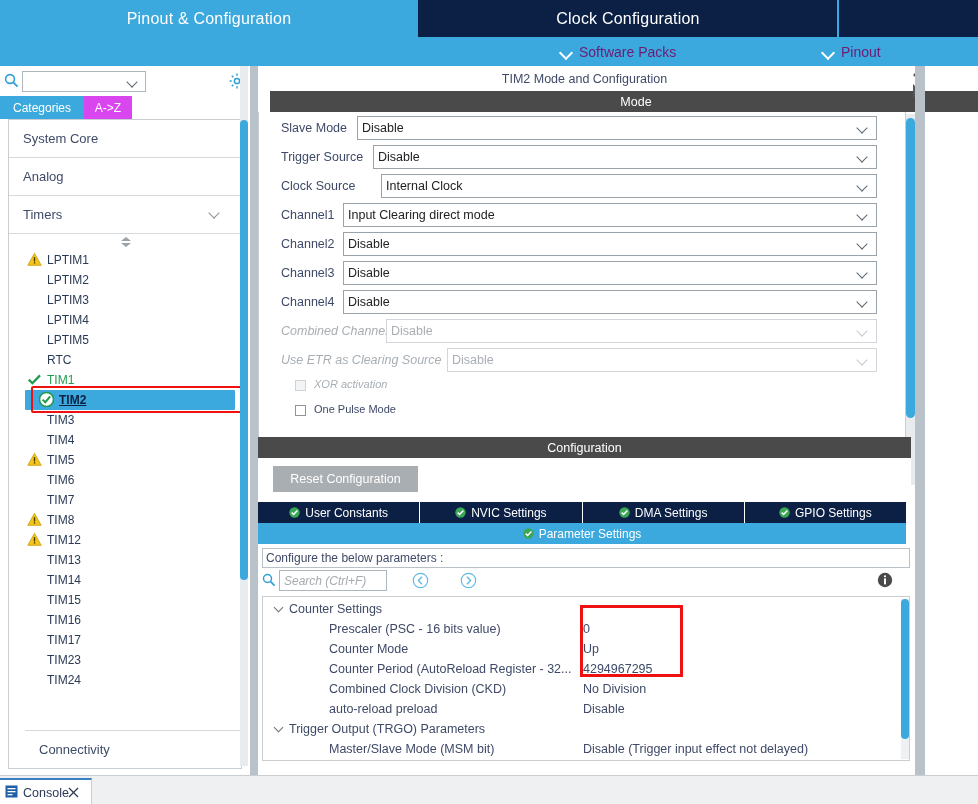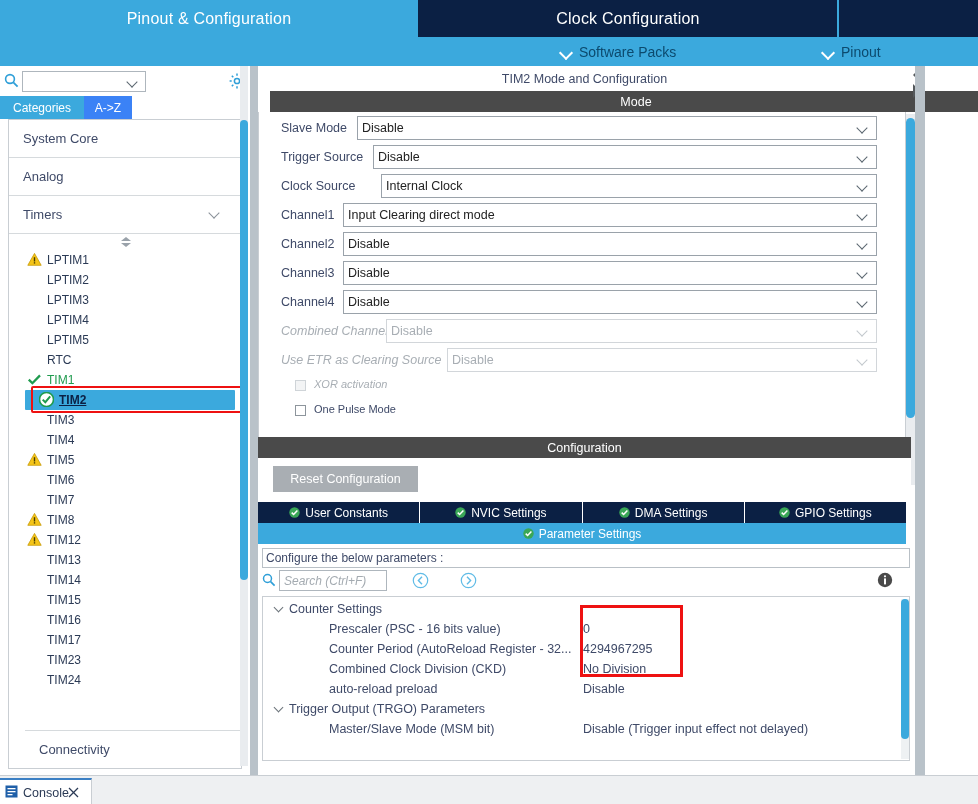--- a/index.html
+++ b/index.html
@@ -21,21 +21,21 @@
     color:#ffffff; font-size:16px; letter-spacing:.2px;
   }
   .toptab.t1 { left:0; width:418px; background:#3ba9dd; }
   .toptab.t2 { left:418px; width:420px; background:#0b2044; }
   .toptab.t3 { left:839px; width:139px; background:#0b2044; }
   .topdiv { position:absolute; top:0; left:837px; width:2px; height:37px; background:#3ba9dd; }
 
   .subbar { position:absolute; left:0; top:37px; width:978px; height:29px; background:#3ba9dd; }
   .subitem {
     position:absolute; top:0; height:29px; display:flex; align-items:center; gap:7px;
-    color:#0c4a6e; font-size:14px;
+    color:#701a75; font-size:14px;
   }
   .subitem.s1 { left:560px; }
   .subitem.s2 { left:822px; }
   .chev { display:inline-block; width:12px; height:12px; position:relative; }
   .chev::before{
     content:""; position:absolute; left:1px; top:2px; width:8px; height:8px;
     border-right:2px solid #fff; border-bottom:2px solid #fff;
     transform:rotate(45deg);
   }
 
@@ -59,21 +59,21 @@
     transform:rotate(45deg);
   }
   .gear { position:absolute; left:228px; top:6px; width:18px; height:18px; }
 
   .cat-tabs { position:absolute; left:0; top:30px; width:250px; height:23px; }
   .cat-tab {
     position:absolute; top:0; height:23px; display:flex; align-items:center; justify-content:center;
     font-size:12px; color:#ffffff; cursor:default;
   }
   .cat-tab.active { left:0; width:84px; background:#3ba9dd; }
-  .cat-tab.inactive { left:84px; width:48px; background:#3b82f6; }
+  .cat-tab.inactive { left:84px; width:48px; background:#d946ef; }
   .cat-tabs-rest { position:absolute; left:132px; top:0; width:118px; height:23px; background:#ffffff; }
 
   .treebox {
     position:absolute; left:8px; top:53px; width:234px; height:650px;
     border:1px solid #c9ced3; background:#ffffff; overflow:hidden;
   }
 
   .grp {
     position:relative; height:38px; display:flex; align-items:center;
     padding-left:14px; border-bottom:1px solid #d6dadd;
@@ -573,20 +573,24 @@
         <div id="param-rows" style="padding-top: 2px;">
             <div class="prow pgroup">
               <span class="tw"></span>
               <span class="gname">Counter Settings</span>
             </div>
             <div class="prow">
               <span class="pname">Prescaler (PSC - 16 bits value)</span>
               <span class="pval">0</span>
             </div>
             <div class="prow">
+              <span class="pname">Counter Mode</span>
+              <span class="pval">Up</span>
+            </div>
+            <div class="prow">
               <span class="pname">Counter Period (AutoReload Register - 32...</span>
               <span class="pval">4294967295</span>
             </div>
             <div class="prow">
               <span class="pname">Combined Clock Division (CKD)</span>
               <span class="pval">No Division</span>
             </div>
             <div class="prow">
               <span class="pname">auto-reload preload</span>
               <span class="pval">Disable</span>

